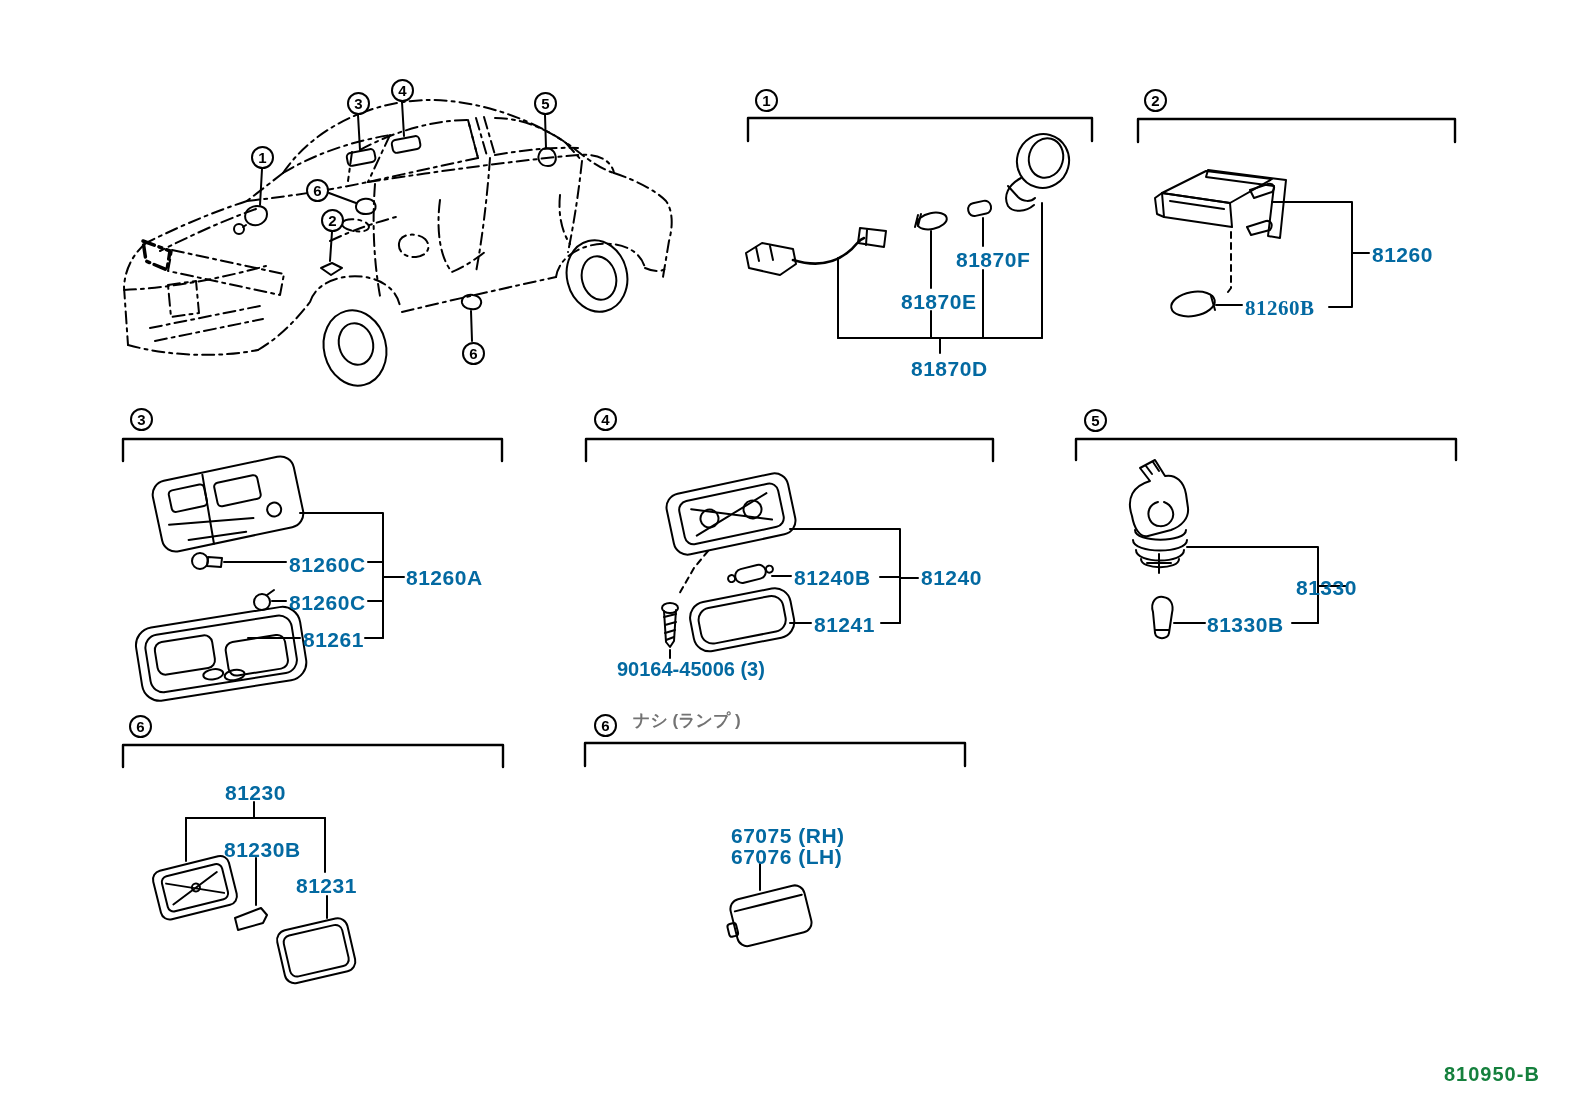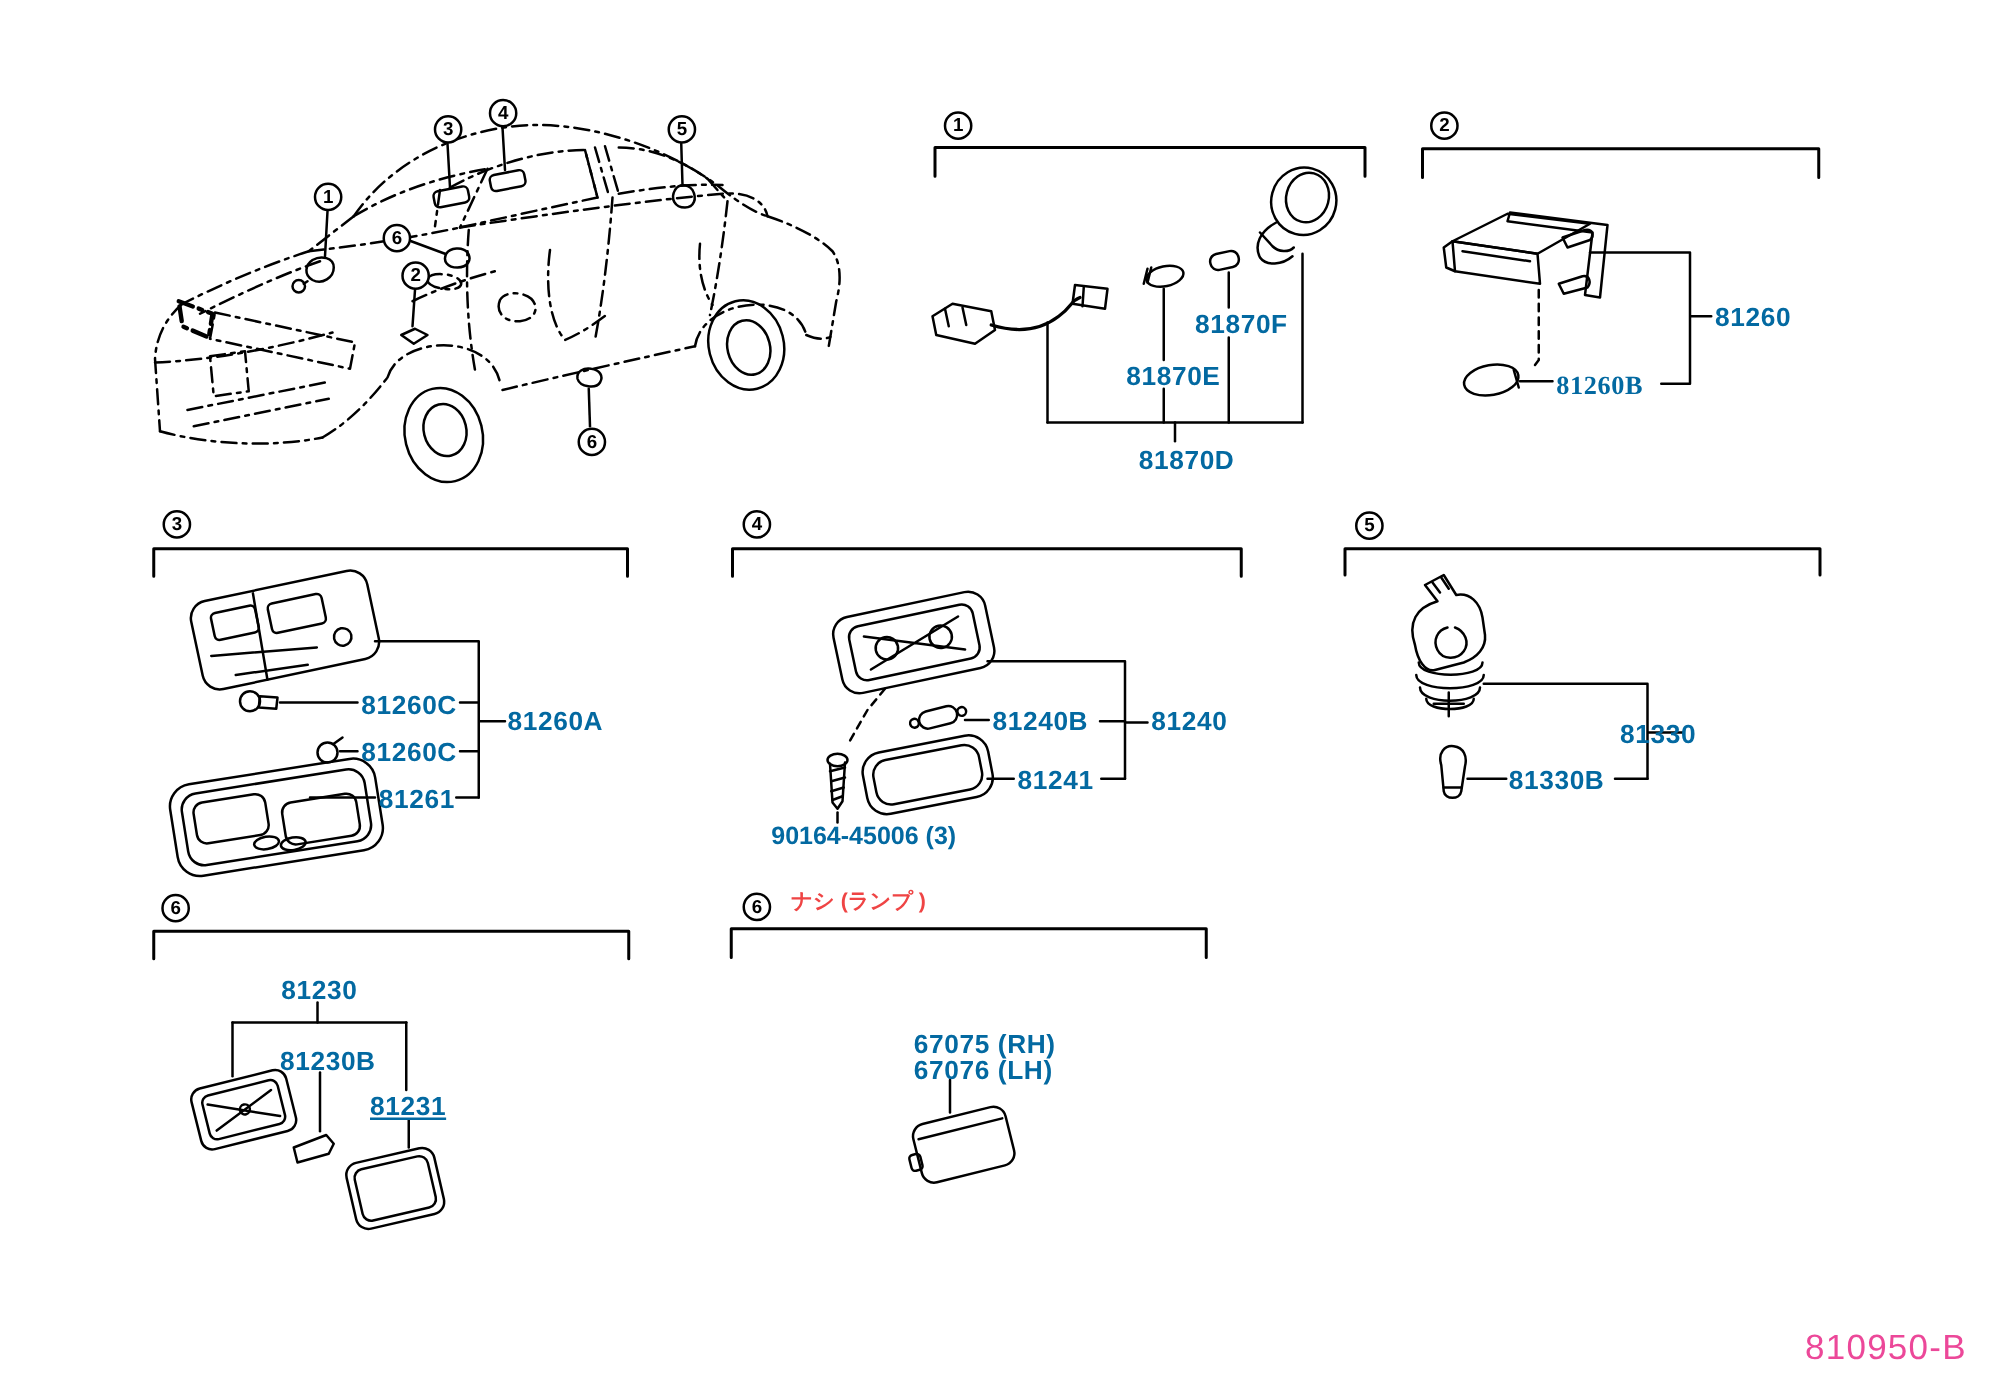--- a/index.html
+++ b/index.html
@@ -8,25 +8,25 @@
     font-family:"Liberation Sans","DejaVu Sans",sans-serif;color:#000;overflow:hidden;
   }
   .stage svg.artwork{position:absolute;left:0;top:0;}
   .part-label{
     position:absolute;font-weight:bold;font-size:21px;line-height:1;
     white-space:nowrap;letter-spacing:0.5px;color:#0369a1;
   }
   .part-label.small{font-size:20px;letter-spacing:0px;}
   .note-label{
     position:absolute;font-weight:bold;font-size:17px;line-height:1;
-    white-space:nowrap;color:#ef4444;
+    white-space:nowrap;color:#737373;
   }
   .doc-number{
-    position:absolute;font-weight:normal;font-size:28px;line-height:1;
-    letter-spacing:1px;color:#ec4899;
+    position:absolute;font-weight:bold;font-size:20px;line-height:1;
+    letter-spacing:1px;color:#15803d;
   }
   .callout{
     position:absolute;width:23px;height:23px;box-sizing:border-box;
     border:2px solid #000;border-radius:50%;background:#fff;
     display:flex;align-items:center;justify-content:center;
     font-weight:bold;font-size:15px;line-height:1;
   }
 </style>
 </head>
 <body>
@@ -348,20 +348,20 @@
   <div class="part-label" style="left:794px;top:567px;">81240B</div>
   <div class="part-label" style="left:921px;top:567px;">81240</div>
   <div class="part-label" style="left:814px;top:614px;">81241</div>
   <div class="part-label small" style="left:617px;top:659px;">90164-45006 (3)</div>
 
   <div class="part-label" style="left:1296px;top:577px;text-align:center;">81330</div>
   <div class="part-label" style="left:1207px;top:614px;text-align:right;">81330B</div>
 
   <div class="part-label" style="left:225px;top:782px;">81230</div>
   <div class="part-label" style="left:224px;top:839px;">81230B</div>
-  <div class="part-label" style="left:296px;top:875px;text-decoration:underline;">81231</div>
+  <div class="part-label" style="left:296px;top:875px;">81231</div>
 
   <div class="part-label" style="left:731px;top:825px;text-align:right;">67075 (RH)</div>
   <div class="part-label" style="left:731px;top:846px;">67076 (LH)</div>
 
   <div class="doc-number" style="left:1444px;top:1064px;">810950-B</div>
 
 </div>
 
 </body></html>

